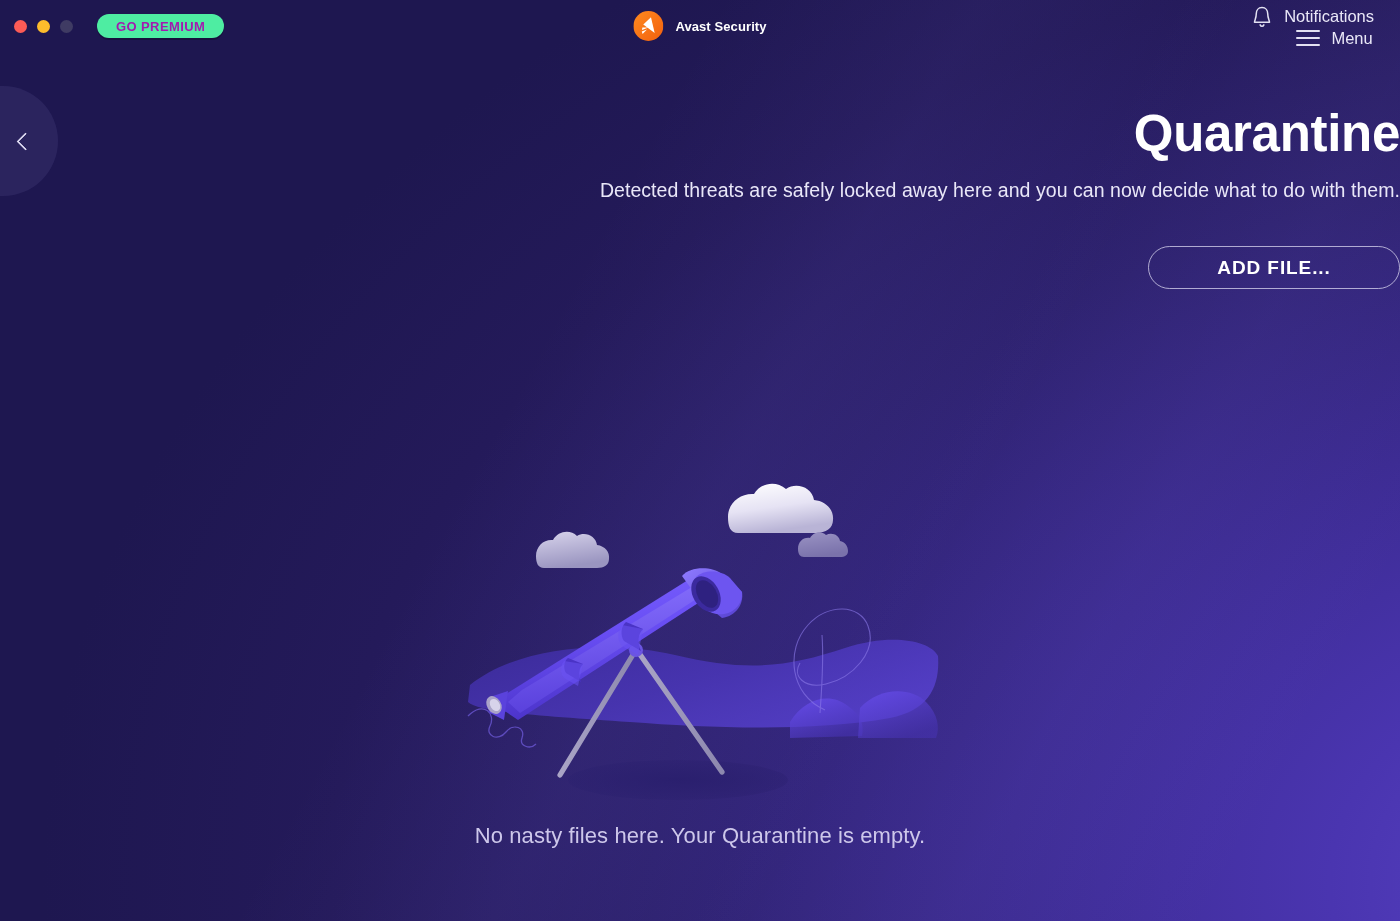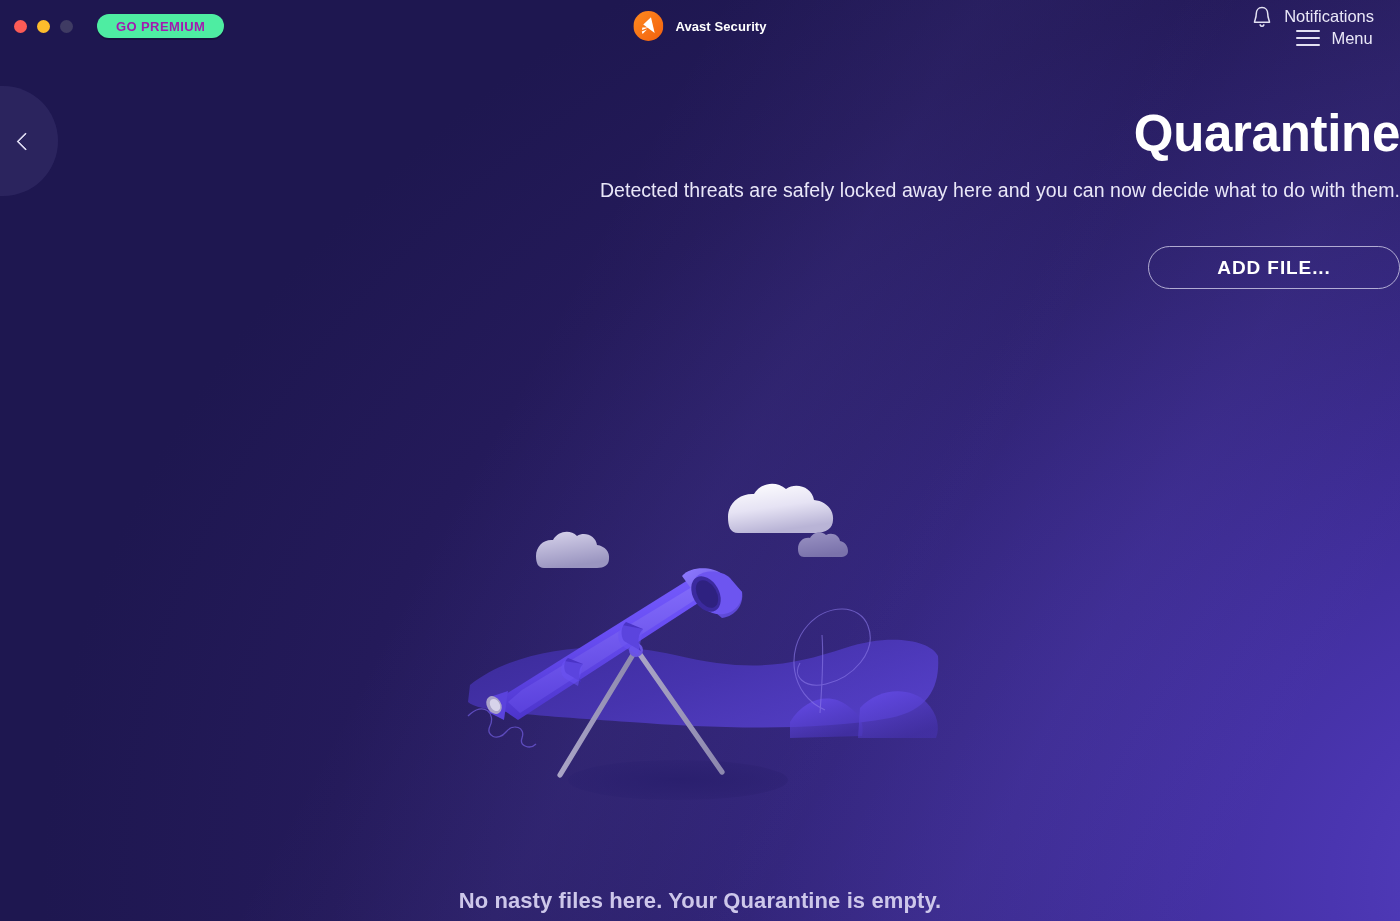--- a/index.html
+++ b/index.html
@@ -128,24 +128,24 @@
     border-radius:28px;
     border:1.6px solid rgba(226,223,245,0.72);
     background:transparent;
     color:#ffffff;
     font-family:"Liberation Sans", sans-serif;
     font-size:19px; font-weight:bold; letter-spacing:0.9px;
     cursor:pointer;
   }
 
   .empty-msg {
-    position:absolute; left:0; right:0; top:888px;
+    position:absolute; left:0; right:0; top:823px;
     text-align:center;
     color:#cdc7ea;
-    font-size:22px; font-weight:bold; letter-spacing:0.1px;
+    font-size:22px; font-weight:normal; letter-spacing:0.1px;
   }
 
   
   .illustration {
     position:absolute;
     left:50%; top:470px;
     transform:translateX(-50%);
     width:480px; height:350px;
     z-index:10;
   }

